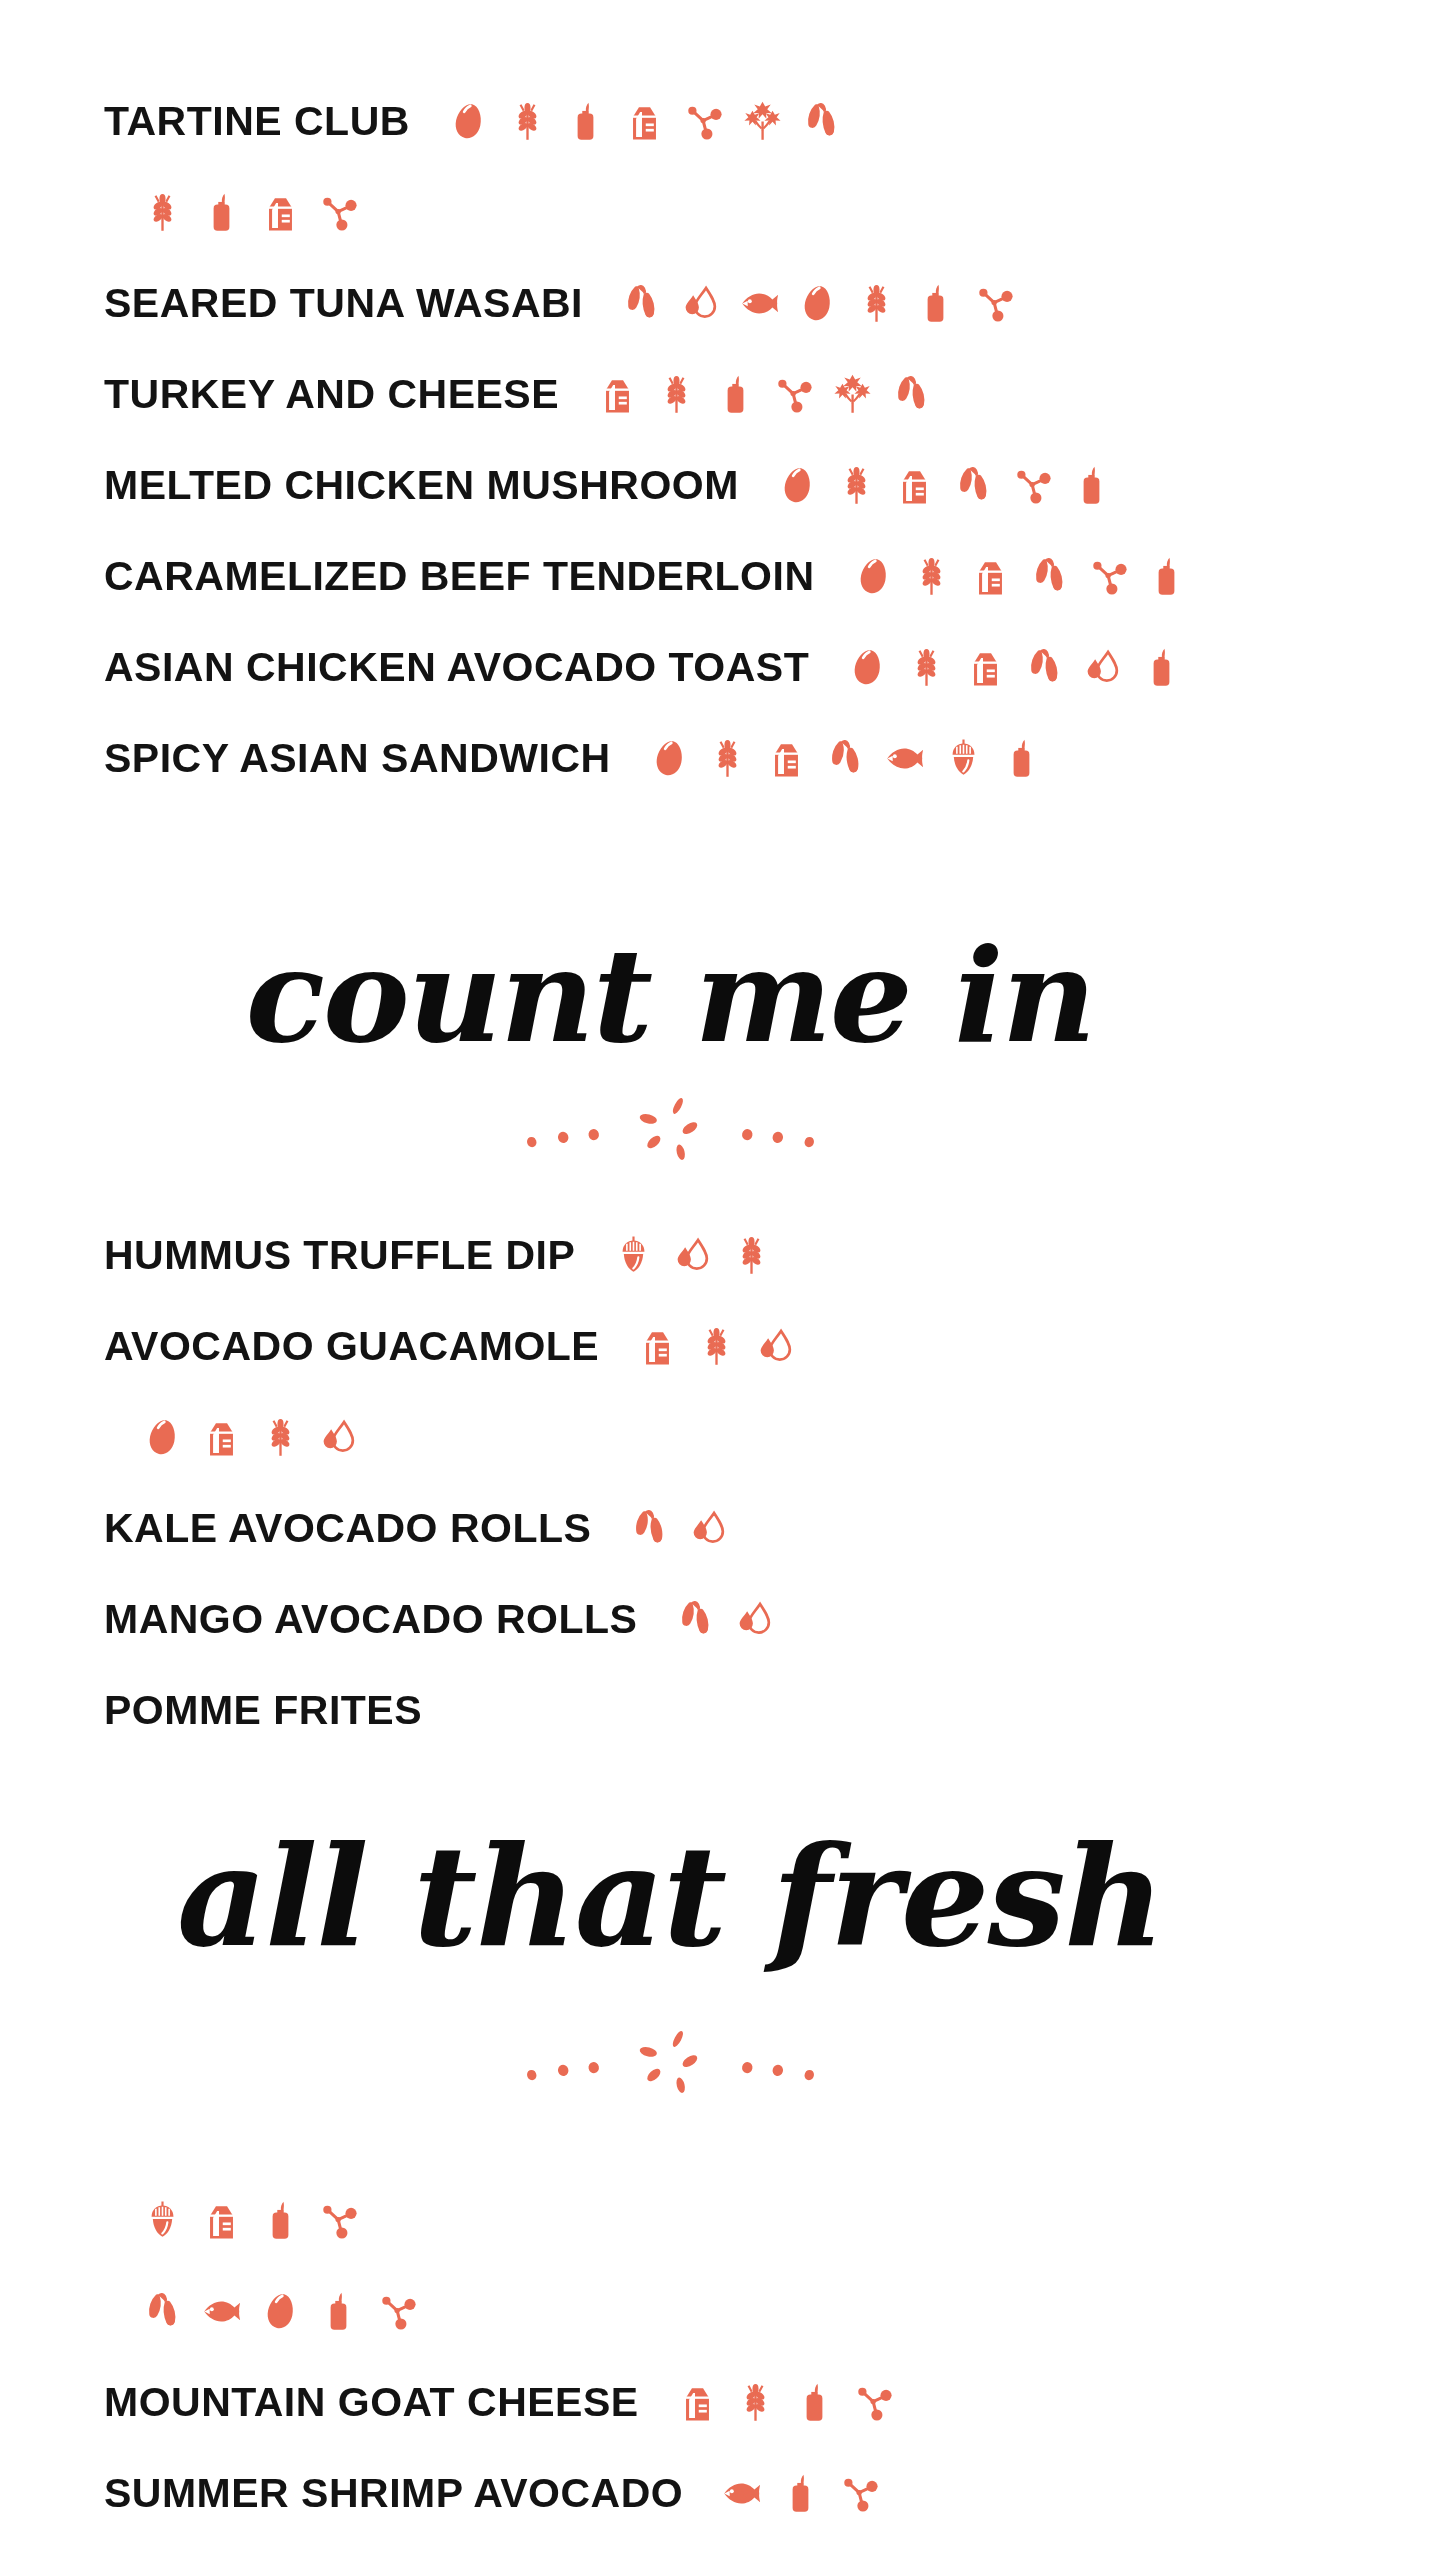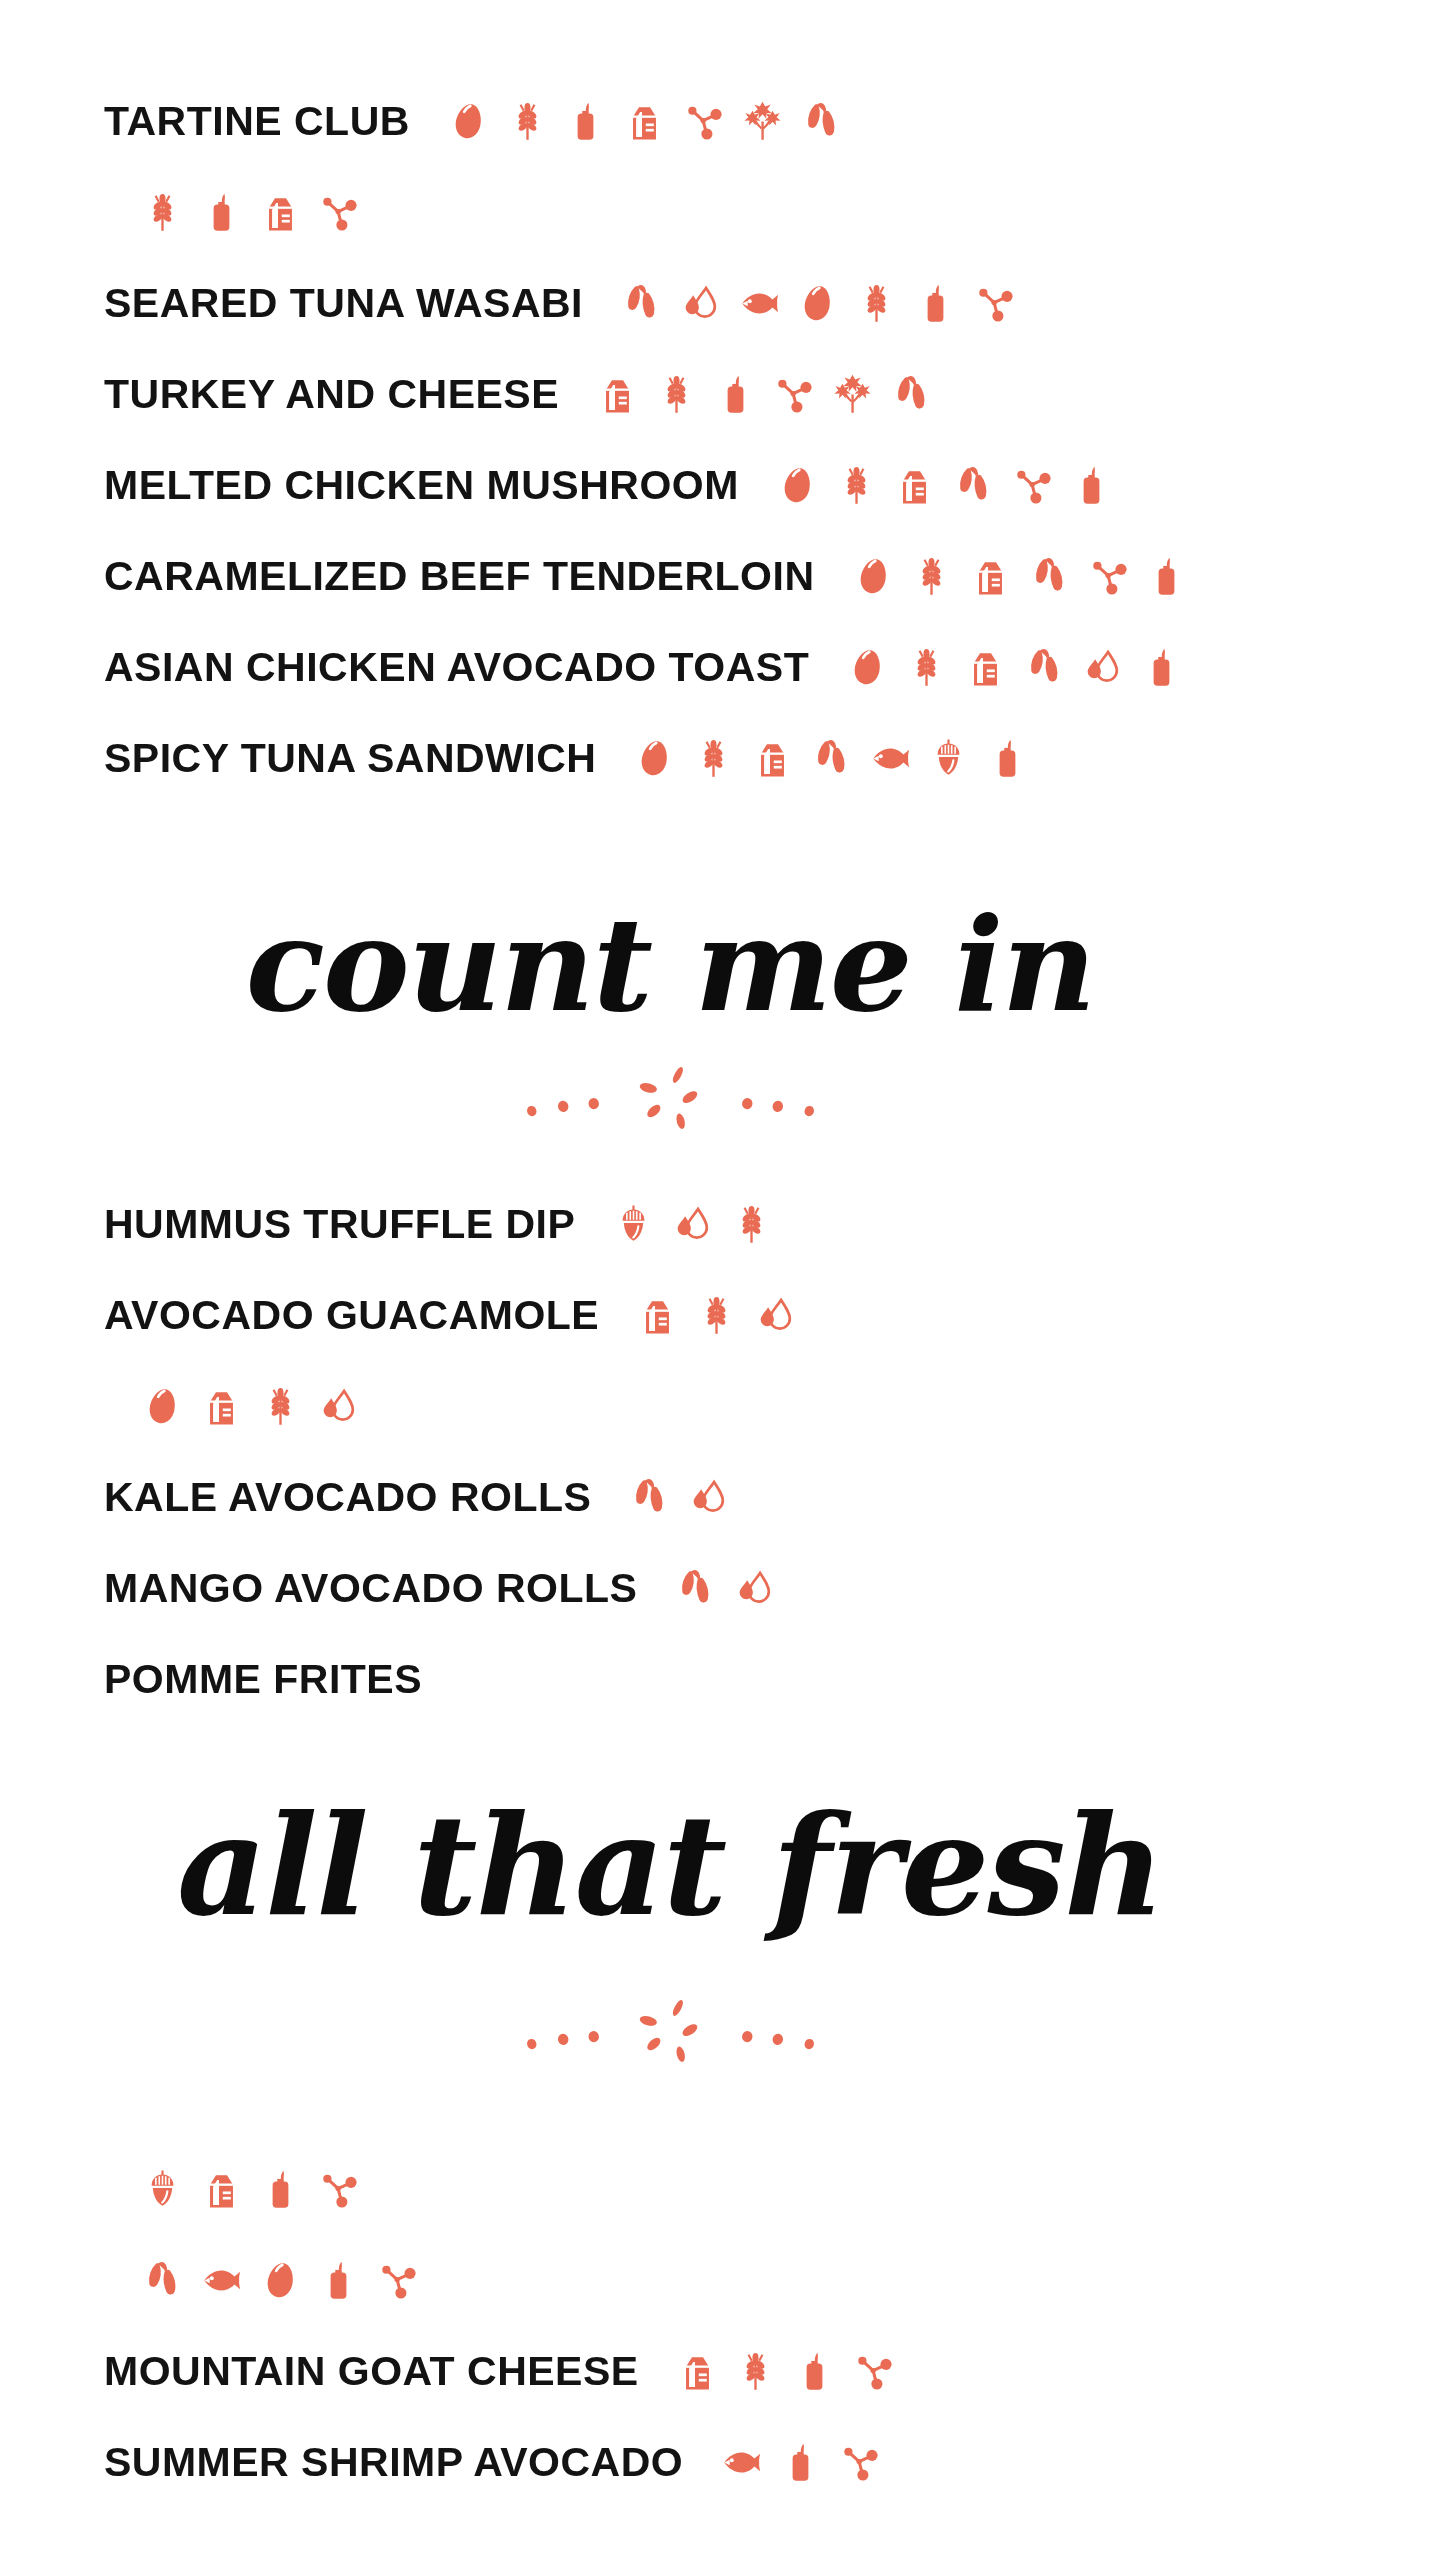--- a/index.html
+++ b/index.html
@@ -38,21 +38,21 @@
     margin:0;
     text-align:center;
     font-family:"DejaVu Serif",serif;
     font-style:italic;
     font-weight:700;
     color:#0c0c0c;
     line-height:1.3;
     letter-spacing:-1.9px;
     white-space:nowrap;
   }
-  .title-count{font-size:130px;margin-top:76px;}
+  .title-count{font-size:130px;margin-top:107px;}
   .title-fresh{font-size:139px;margin-top:50px;font-style:italic;}
   .flourish{display:block;margin:0 auto;color:#e96b53;}
   .flourish-1{margin-top:13px;}
   .flourish-2{margin-top:39px;}
   .sec-count .menu-list{margin-top:43px;}
   .sec-fresh .menu-list{margin-top:75px;}
 </style>
 </head>
 <body>
 
@@ -473,21 +473,21 @@
             <span class="icon">
               <svg viewBox="0 0 24 24">
                 <rect x="7.6" y="7.6" width="8.8" height="14.6" rx="2.1"></rect>
                 <path d="M10.2 7.8V6.1h3.6v1.7z"></path>
                 <path d="M12.2 6.1c-.1-1.8.3-3.1 1.5-4.5.3 1.5.2 3 0 4.5z"></path>
               </svg>
             </span>
           </span>
       </li>
       <li class="row">
-        <span class="label">SPICY TUNA SANDWICH</span>
+        <span class="label">SPICY ASIAN SANDWICH</span>
         <span class="icons">
             <span class="icon">
               <svg viewBox="0 0 24 24">
                 <g transform="rotate(12 12 12)">
                   <path d="M12 2.2c3.6 0 6.9 5.2 6.9 10.6 0 4.9-3 8.6-6.9 8.6s-6.9-3.7-6.9-8.6C5.1 7.4 8.4 2.2 12 2.2z"></path>
                   <path d="M8.5 7.2c.5-1.7 1.5-3.1 2.7-3.9" fill="none" stroke="#fff" stroke-width="1.5" stroke-linecap="round"></path>
                 </g>
               </svg>
             </span>
             <span class="icon">

